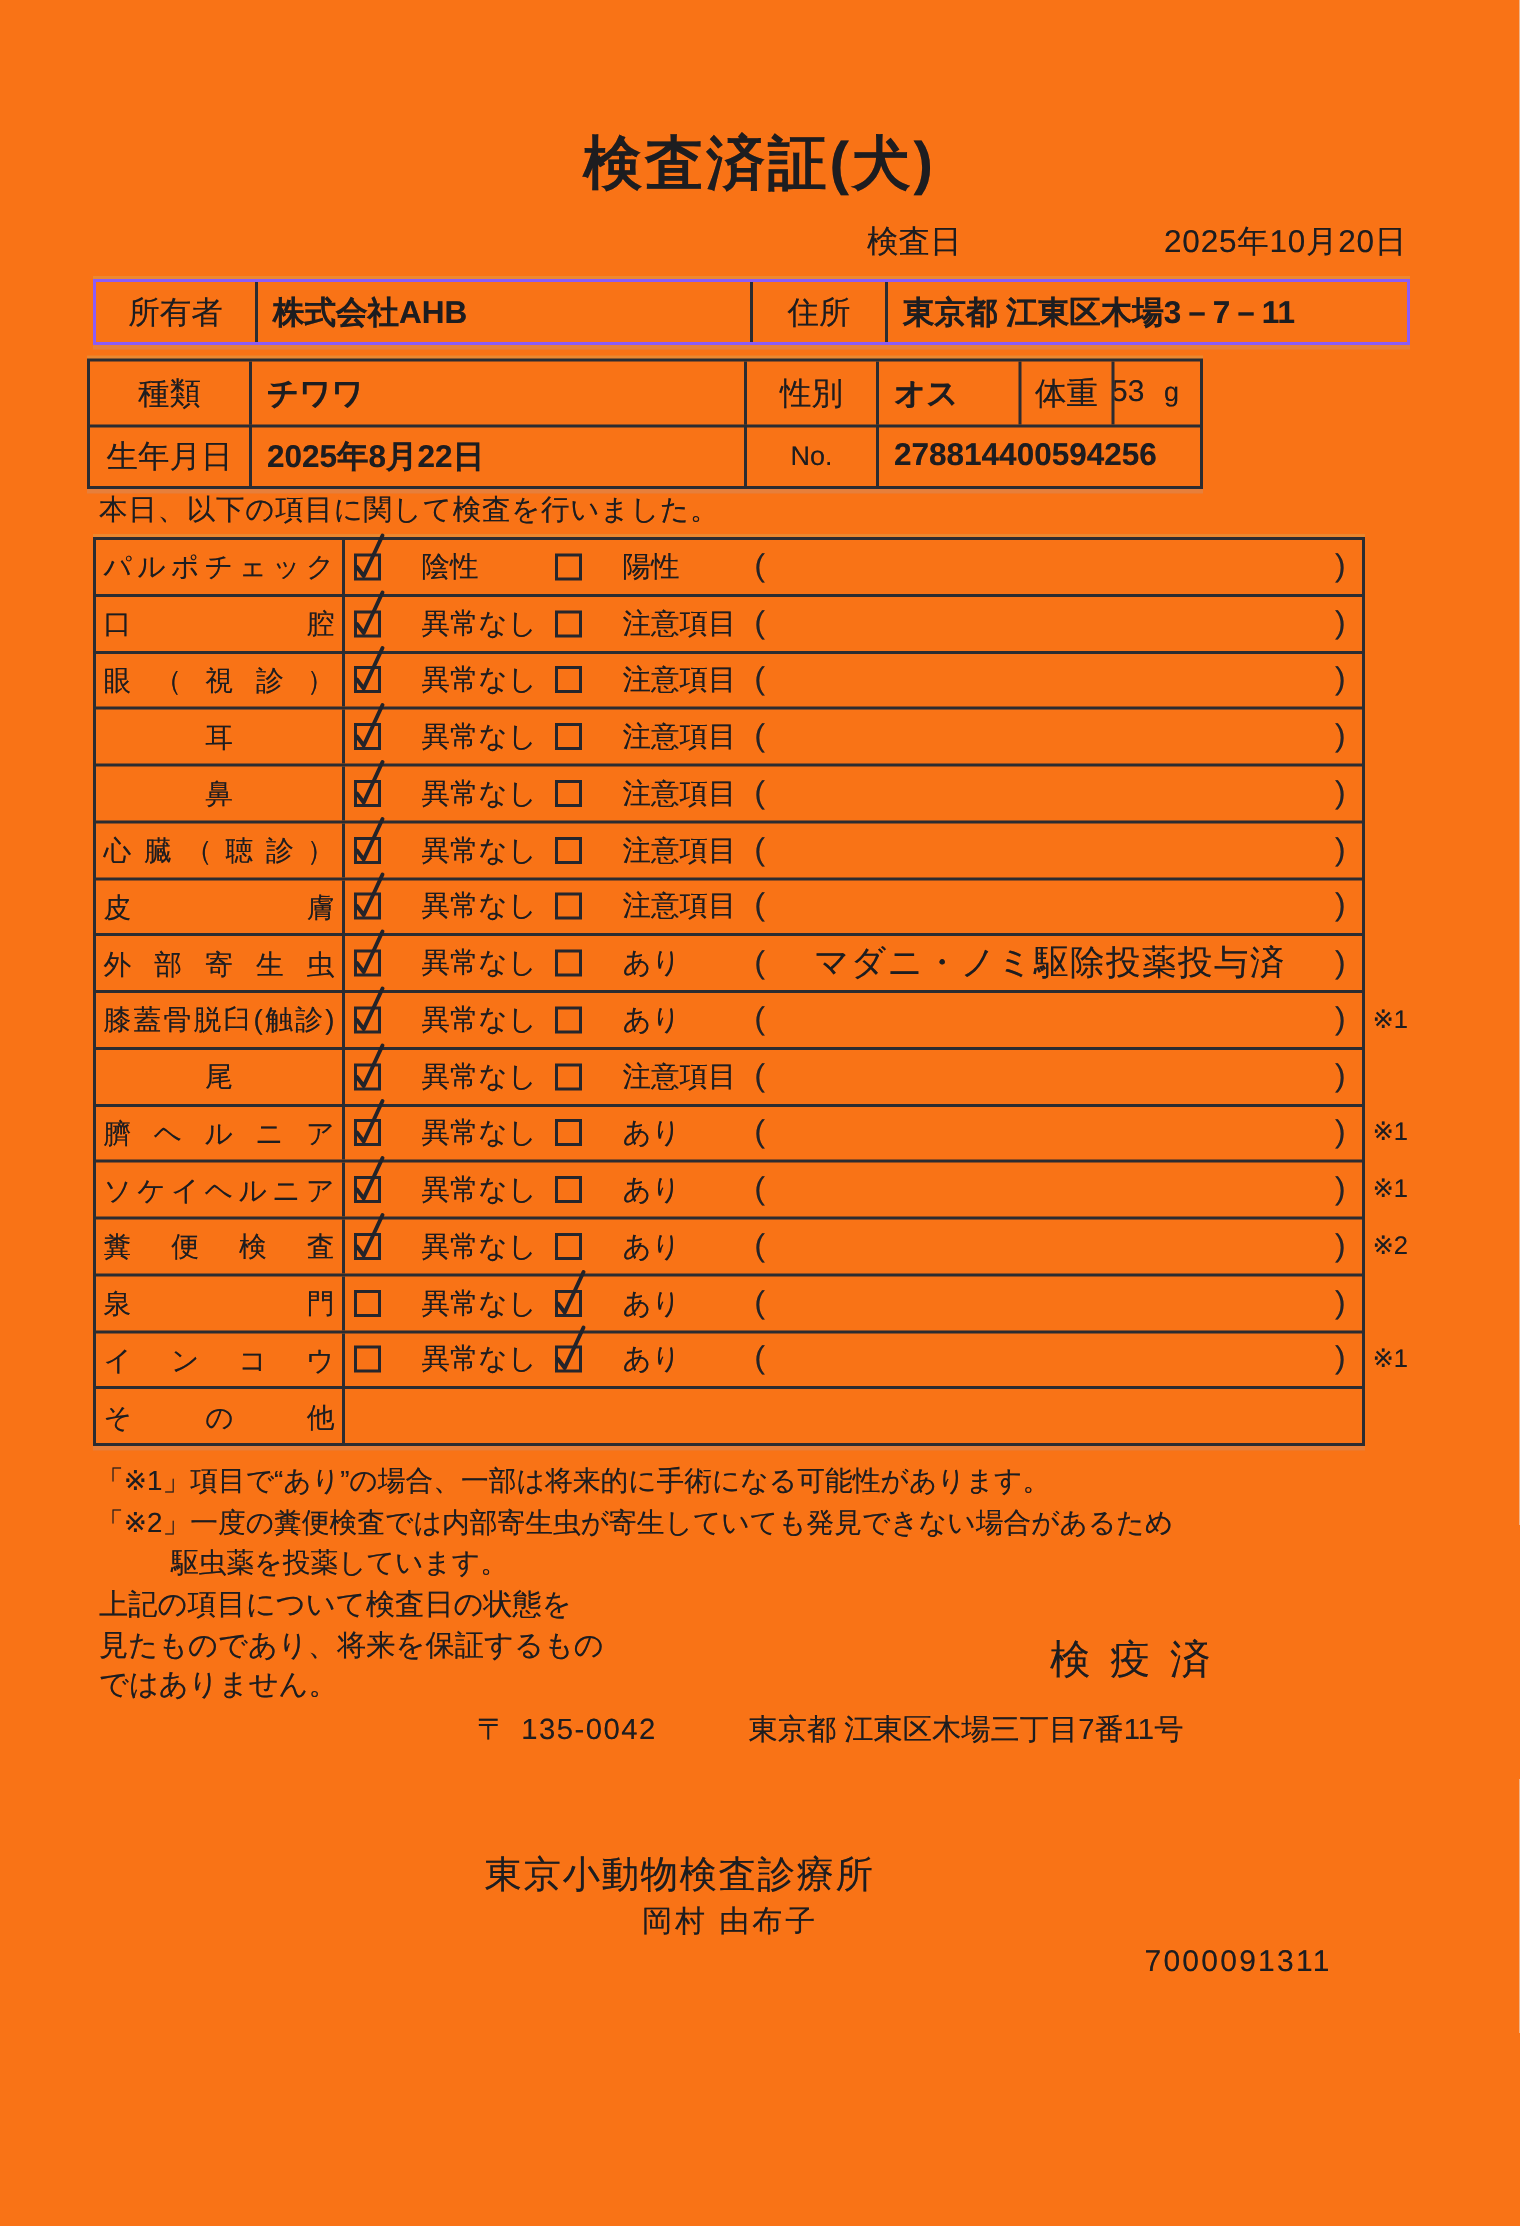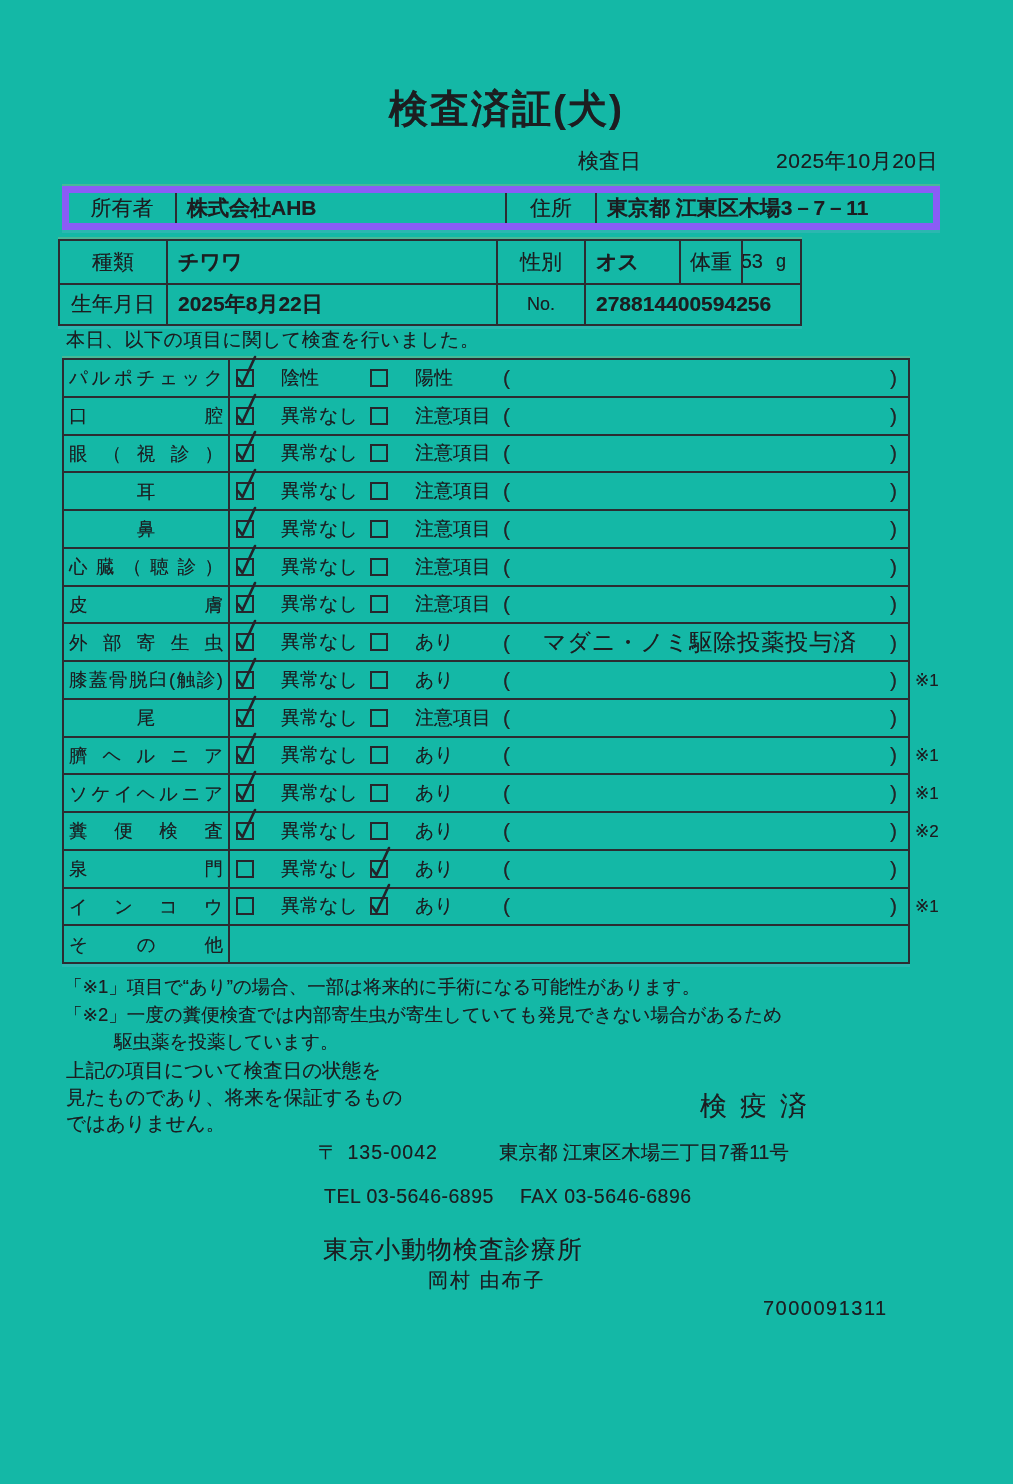--- a/index.html
+++ b/index.html
@@ -1,40 +1,40 @@
 <!DOCTYPE html>
 <html><head>
 <meta charset="utf-8">
 <style>
   html,body{margin:0;padding:0;background:#e9e9e9;}
   .page{
     position:relative;
     width:1013px;height:1484px;
     margin:0 auto;
-    background:#14b8a6;
+    background:#f97316;
     font-family:"Liberation Sans","DejaVu Sans",sans-serif;
     color:#1d1d20;
     overflow:hidden;
     text-shadow:0 0 .3px rgba(10,10,20,.45);
   }
   .doc-title{
     position:absolute;top:82px;left:0;width:100%;
     text-align:center;font-size:39px;font-weight:600;letter-spacing:2px;
   }
   
   .date-row{position:absolute;left:62px;top:147px;width:878px;height:28px;}
   .date-row .dlabel{position:absolute;left:516px;font-size:21px;}
   .date-row .dvalue{position:absolute;right:2px;font-size:21px;letter-spacing:.5px;}
 
   .scanline{box-shadow:0 -2px 0 rgba(205,190,120,.28),0 3px 0 rgba(150,185,220,.18);}
 
   
   .owner-table{
     position:absolute;left:62px;top:186px;width:878px;height:44px;
-    border:7px solid #8b5cf6;display:grid;
+    border:2px solid #8b5cf6;display:grid;
     grid-template-columns:106px 330px 90px 1fr;box-sizing:border-box;
   }
   
   .pet-table{
     position:absolute;left:58px;top:239px;width:744px;height:87px;
     border:2px solid #2c2c31;display:grid;
     grid-template-columns:106px 330px 88px 95px 62px 1fr;
     grid-template-rows:1fr 1fr;box-sizing:border-box;
   }
   .cell{display:flex;align-items:center;font-size:21px;box-sizing:border-box;overflow:hidden;white-space:nowrap;}
@@ -553,21 +553,18 @@
     <div>見たものであり、将来を保証するもの</div>
     <div>ではありません。</div>
   </div>
 
   <div class="stamp">検疫済</div>
 
   <div class="postal">
     <span>〒</span><span class="code">135-0042</span><span>東京都 江東区木場三丁目7番11号</span>
   </div>
 
-  <div class="tel">
-    <span>TEL 03-5646-6895</span><span class="fax">FAX 03-5646-6896</span>
-  </div>
 
   <div class="clinic">東京小動物検査診療所</div>
   <div class="person">岡村 由布子</div>
   <div class="serial">7000091311</div>
 
 </div>
 
 </body></html>

